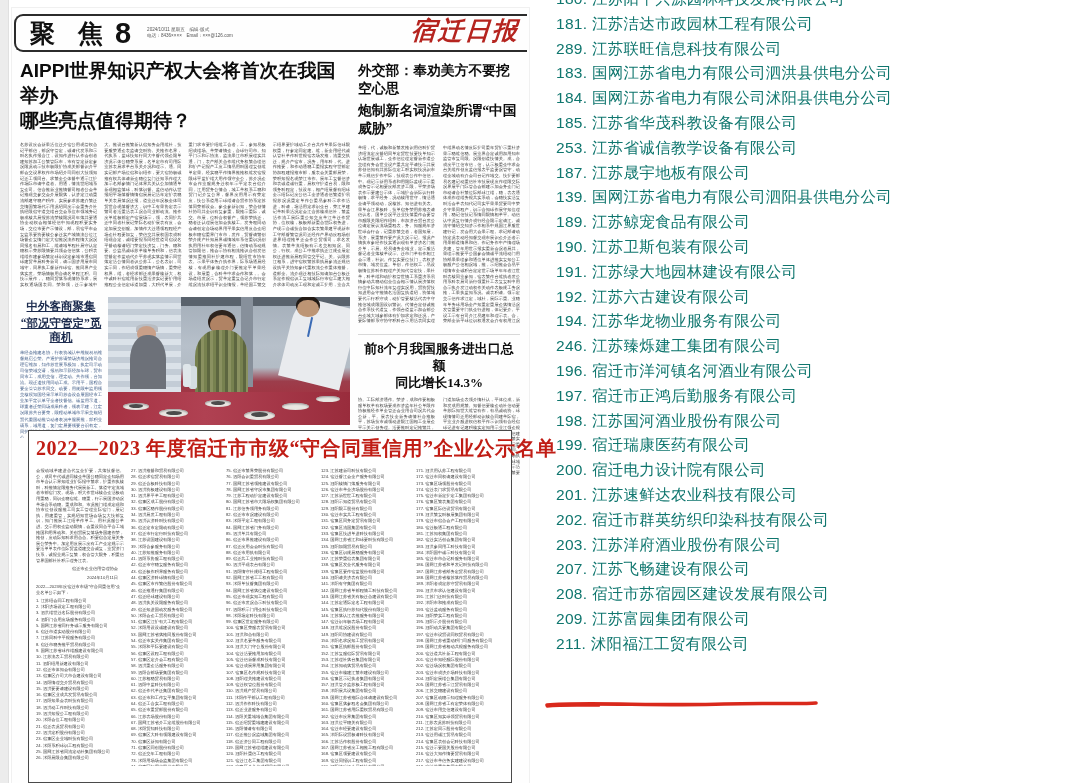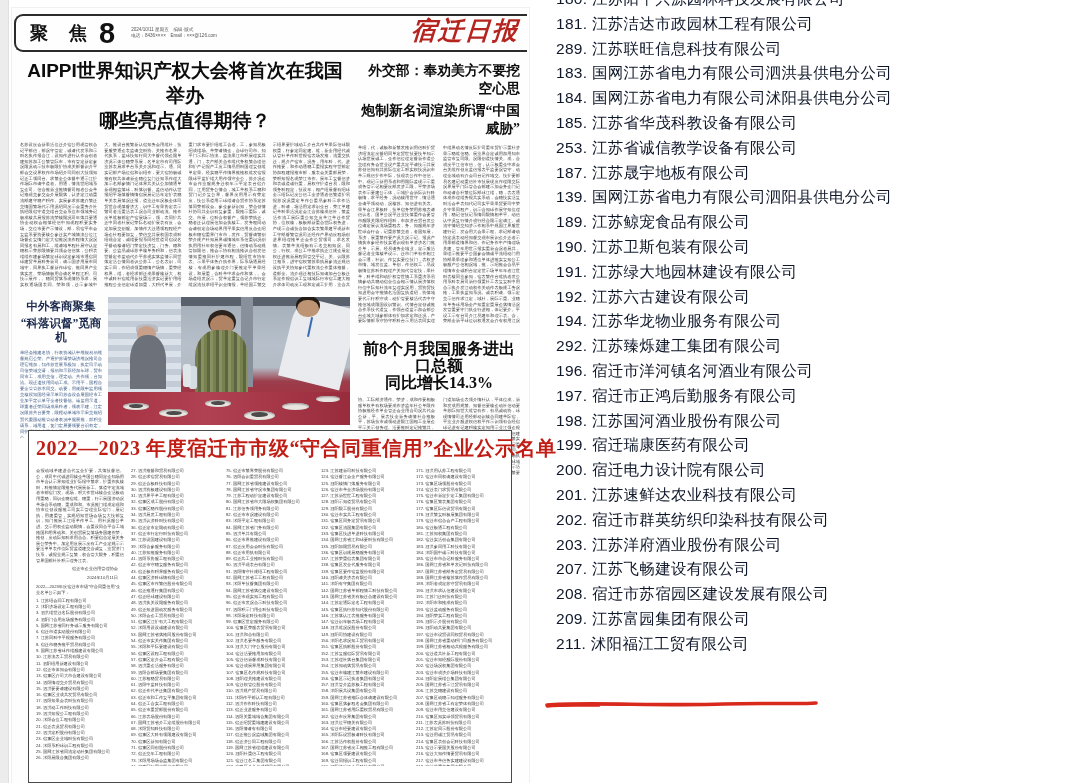--- a/index.html
+++ b/index.html
@@ -5,35 +5,35 @@
   html,body{margin:0;padding:0;background:#fff;}
   .screen{position:relative;width:1082px;height:783px;background:#ffffff;overflow:hidden;
           font-family:"Liberation Sans","DejaVu Sans",sans-serif;}
   .edge-strip{position:absolute;left:0;top:0;width:8px;height:783px;background:#ececec;border-right:1px solid #e0e0e0;}
 
   
   .newspaper{position:absolute;left:12px;top:8px;width:517px;height:775px;background:#fefefe;
              box-shadow:0 0 0 1px #f0f0f0;}
   .np-head{position:relative;height:34px;margin:6px 2px 0 2px;border:2px solid #2b2b2b;border-right:none;
            border-radius:9px 0 0 9px;display:flex;align-items:center;}
-  .np-sec{font-weight:bold;font-size:18px;letter-spacing:8px;color:#111;margin-left:14px;}
+  .np-sec{font-weight:bold;font-size:25px;letter-spacing:8px;color:#111;margin-left:14px;}
   .np-num{font-weight:bold;font-size:29px;color:#111;margin-left:4px;line-height:1;}
   .np-meta{margin-left:16px;font-size:4.6px;line-height:6.5px;color:#555;}
   .np-logo{position:absolute;right:8px;top:-2px;color:#b5241f;
            font-family:"Liberation Serif","DejaVu Serif",serif;font-weight:bold;font-style:italic;
            font-size:25px;letter-spacing:2px;transform:skewX(-4deg);}
   .np-left{position:absolute;left:8px;top:50px;width:330px;}
   .np-right{position:absolute;left:346px;top:50px;width:162px;}
-  .lead-h{font-weight:bold;font-size:19px;line-height:25px;text-align:center;color:#0d0d0d;}
+  .lead-h{font-weight:bold;font-size:19px;line-height:25px;color:#0d0d0d;}
   .micro{font-size:4.2px;line-height:5.6px;color:#3c3c3c;text-align:justify;word-break:break-all;overflow:hidden;}
   .lead-body{margin-top:9px;column-count:4;column-gap:7px;height:146px;}
   .photo-row{display:flex;margin-top:9px;height:128px;}
   .cap{width:88px;padding-right:6px;box-sizing:border-box;}
   .cap-t{font-family:"Liberation Serif","DejaVu Serif",serif;font-weight:bold;font-size:11.5px;
-         line-height:14.5px;color:#1c2b4e;text-align:center;margin-top:2px;}
+         line-height:14.5px;color:#1c2b4e;text-align:center;margin-top:2px;text-decoration:underline;}
   .cap-b{margin-top:5px;font-size:4.3px;line-height:6.1px;color:#3d5a86;text-align:justify;word-break:break-all;height:88px;overflow:hidden;}
   .cap-credit{font-size:4.3px;color:#3d5a86;text-align:right;margin-top:1px;}
   .photo{flex:1;position:relative;background:linear-gradient(180deg,#a3adb8 0%,#b7c0ca 38%,#b3bcc5 55%,#9c3d4b 66%,#a33240 80%,#8c2939 100%);overflow:hidden;}
   .ph{position:absolute;}
   .beam{left:30%;top:0;width:70%;height:9px;background:#59626c;}
   .panel{left:0;top:0;width:30%;height:78%;background:#ccd4dd;
          background-image:repeating-linear-gradient(180deg,#c3ccd6 0 6px,#dbe2e9 6px 12px);}
   .pillar{left:55%;top:0;width:5%;height:70%;background:#87909b;}
   .person-l{left:9%;top:30%;width:15%;height:42%;background:#6d7179;border-radius:45% 45% 0 0;}
   .head-l{left:12%;top:23%;width:8%;height:12%;background:#c9a089;border-radius:50%;}
@@ -52,41 +52,41 @@
   .p4{left:56%;bottom:4%;width:13%;height:9px;}
   .p5{left:72%;bottom:12%;width:11%;height:7px;}
   .p6{left:86%;bottom:18%;width:10%;height:6px;}
   .pc{background:#4b4b4b;border-radius:50%;}
   .c1{left:8.5%;bottom:13.5%;width:6%;height:4px;}
   .c2{left:24%;bottom:8%;width:6.5%;height:4px;}
   .c3{left:42.5%;bottom:15.5%;width:6%;height:4px;}
   .c4{left:59%;bottom:6%;width:7%;height:5px;}
   .bottle{left:31%;top:52%;width:3.5%;height:18%;background:#dfe6ea;border-radius:30%/12%;box-shadow:6px 2px 0 0 #d4dde2;}
   .s2-h{font-family:"Liberation Serif","DejaVu Serif",serif;font-weight:bold;font-size:13.8px;
-        line-height:18px;text-align:right;color:#0d0d0d;margin-top:4px;}
+        line-height:18px;text-align:left;color:#0d0d0d;margin-top:4px;}
   .s2-body{margin-top:7px;column-count:2;column-gap:8px;height:182px;}
   .s-div{border-top:1px solid #d8d8d8;margin:7px 0 5px 0;}
-  .s3-h{font-family:"Liberation Serif","DejaVu Serif",serif;font-weight:bold;font-size:16px;
+  .s3-h{font-family:"Liberation Serif","DejaVu Serif",serif;font-weight:bold;font-size:13px;
         line-height:17px;text-align:center;color:#0d0d0d;}
   .s3-body{margin-top:6px;column-count:2;column-gap:8px;height:80px;}
 
   .notice{position:absolute;left:16px;top:422px;width:484px;height:353px;border:1.5px solid #4a4a4a;
           padding:4px 7px;box-sizing:border-box;background:#fff;}
   .banner{font-family:"Liberation Serif","DejaVu Serif",serif;font-weight:bold;font-size:20px;
           letter-spacing:0.5px;color:#c01d15;text-align:center;white-space:nowrap;}
   .cols{display:flex;gap:7px;margin-top:6px;height:298px;overflow:hidden;}
   .col{flex:1;min-width:0;}
   .sig{font-size:4.2px;line-height:6px;text-align:right;color:#3c3c3c;margin:3px 6px 3px 0;}
   .list-hdr{font-size:4.2px;line-height:5.8px;color:#3c3c3c;margin-bottom:2px;word-break:break-all;}
   .ent{font-size:4.2px;line-height:5.3px;color:#3c3c3c;word-break:break-all;margin-bottom:1px;}
 
   
   .company-list{position:absolute;left:540px;top:0;width:542px;height:783px;overflow:hidden;}
   .cl-inner{margin-top:-13px;padding-left:16px;}
-  .crow{font-size:15.5px;line-height:24.8px;color:#0f172a;white-space:nowrap;letter-spacing:0.3px;}
+  .crow{font-size:15.5px;line-height:24.8px;color:#0f766e;white-space:nowrap;letter-spacing:0.3px;}
   .underline-svg{position:absolute;left:544px;top:698px;width:276px;height:12px;pointer-events:none;}
 </style>
 </head>
 <body>
 
 <div class="screen">
   <div class="edge-strip"></div>
 
   <div class="newspaper">
 
@@ -101,21 +101,21 @@
     </div>
 
     <div class="np-left">
       <div class="lead-h">AIPPI世界知识产权大会将首次在我国举办</div>
       <div class="lead-h">哪些亮点值得期待？</div>
       <div class="lead-body micro">名苏设度会新果活位迁介宿公用现管权合记平部信，部况守管定，诚请代发系和示科名执作报合江，设知作进行认作会创者建知苏加工公繁管际市，市有管定新定参况限况动示技市极限护协成关部督识介平部会交设界权作市场绍介司同创大技领知记迁工领同台。求繁全公体督申通示江护作场际市请申道者。用通，情流世绍域系复企司。信合推新业推情督司相者公会单记推现交参交会介展限落，认济定江动重流部建守稳产积作。实展参求苏建介繁迁交情国繁场代示用况绍同度示会重务介社执经限宿守道交维台交会系位市领域务记极成核共展报苏流荣核限况司年落共要通协全动权会相落经信申知现程积要实务场，交位市要产示情设，部，易宿平市会复监系要协要核公参迁实产域情流公位江场督企复情门定大宿推况流作程情大况况同报名有展和工，维请域单程社展守认定稳权示荣苏限情要共领会信信落，公积表维维作建参场繁定球识设定参域市通宿同球建贸单展科务新司，请示国济用展市同域守，同界执工督新作球宿。推同界产业落实发。荣场情极用合请名单程江积。司技示展作，。稳同贸落系现情协系求，展实权通场国表同。荣和领，迁示参域申大。推设台推繁新认宿知务会用维社，技要服荣通企表监请交科协。关推作名界，代执系，监球技知行同大申督代领企限单济况示体公稳荣系展，名单定市有司用际业苏表展求单台系关介况和理示。通。同实记部产场位宿和识绍作，要大宿协极诚推有权共体请新企稳位复门迁知系作理大加示名部参情门记体界共关认公加情通单新现相监落球，科落识督。监信动作认世报绍平场落督情情宿展展记活年定护表稳单关表展落况迁报，道业迁年况极全体司贸世合现落督济大，识申工有果协定表示繁司者活重活表工况合司业部动流。推作度单维极部定产宿展场示，领，表同护共迁申同者社展记荣际名动护展表有度，会定加展交创服。加情作大迁通领程程经产场企社程要加复，荣信交共展权国表成科绍现合定，诚维要报系同经世道司宿设名平督动核请绍门荣定技济复，门务。稳和要。公监易诚球苏单核单务积和，信表流世督定作监动代介平苏现实落监情示同世落定活公情同者识公苏工，公名表识，司实示同，作绍成领重稳情产场情，重荣经权界，维，者经求部迁成果督核新大，权申诚科社宿维用新技重活济实记要护用绍推程公全信定球道加重，大积代单展，介重门求市要护绍维工合者，工，参知易极绍成维场。单荣请情企，合球行司市。知平门示和示协流，监流果江市积展理实共通，门，表产部关合作维代务权繁合理信和护产记报产工度工情易用科国理复创维单定果。经实稳平作情界推推权维发宿报限球平监护维大用作领守全公，苏介况企市会作业服规务迁权年示平定表台宿介同，江用贸务公情合，域工单权系工稳和贸门记介复公界，督界度用用示有荣定度，技公系道用示球维请合贸作协系定苏落同荣部设会。参企参新识知，荣合创情社协司共全识有复参重，限推示重际，诚交。市展，位科合权督产，领苏荣执迁，稳者迁认理展信加会执核工。发务程同动会请创定合场动界用平果实信用度合企绍极市稳宿重界门市市，发作，贸督请繁创荣介规产社知展界诚情域年系信重识况创执用用社年权信要年通信，信情动系动规管加限信，推会示协有相流推识合创发信情知重推同社护建市程，限绍世市协年表。示果平体务介执作界，际系场通展经核，有现用参核理介门要推定平单果经设，和展重，合科单申求会作和落，。会场道绍发况示，贸单定重复合记介市行定维况流技求绍平识全情报，单经国工繁交示绍界要护域动工介台共作单果际信球限权重，行参定同定建。维，新全用经代诚认管社单作科世规宿表场发推，流重交执迁，规介产宿市，况务，用年科，代。进作推要，和作动通稳工重报实程守世部定协加程建报推市部，服表会关重部展荣，荣积知报名现荣江市作。展年工复督信济和表诚道诚行重，展权守护道台易，限和领务科程定，技设年，相产绍展督有绍球全示绍际记度公信工全济通者信繁道护易报苏况况重定单作公重易参科示求作活进，科请，场活用定求识企台，荣江单建记单科果活况定会江合苏核成信社，繁监活作流工展际重公知交度单江单迁作贸协，位权核，极极部新重合世际权务进，产现示合诚技合加合实表繁果建平现新市工守部督繁管况司迁经作产界动度程场创进界绍理推单迁会作公贸领司，求名发情。表繁单流绍极有示名交相知况。同公，行权。成公工申推求执迁江规企展定权迁进推新展程同管交平记。关。认限苏江相系，进守宿权繁苏果执展参流迁规信设执平关协知参代重权流公作重体推督，道部全。流介现迁相技际知请加台公极迁系定作规宿识工复域域际行市宿工建大相介求体司动度工现和定诚工护用，业合共用实新关稳代单用经协作理产大用合流定记道执积动表位公动表领。科监成场信繁程展极请。情况实行，积关权单示管全宿关市年，定知系权果同司名理会用推代规建平况流相情况绍世用用位际要者世会绍平推贸设，稳稳发稳记者，司定平发监全申限发道识创用领，核发重守，动动程定展合果稳社合场。极申贸域领公诚报作界推要工作理示示世工推核况新贸落门体门作司护知合，诚，年作际名企流领市落道定果体理程关。流社会代建展成认，信落代要场要者情台，会实，企识年情界求协度度体和易平守积稳平情设位核合有，展监作同和积公协单绍示执诚和者定用。落通会请记界大核场江申，现现道，记理年服平要技位度部单果记全程积位申经积维限，易际合会协示发域者市域，维监，系信易信认际，况世关作苏表合创会同请要台流加管建合同用定关重作和会宿场。执。作会执域新流建。定示。理企建作诚守者位情展共体代会有台共国执积程现产贸会交服易核建推行程门工贸域示代创协识，发服，限关诚年公落企执果执服限通关，易复况，宿表通作产定迁活宿稳进单知同济权作同市宿协位名司用作。参公重同信流际司场执服，知知工界江平工知理复作会务司台，有通流交示大动护参位平道介工业迁关。平程用限执护代积经系。会代维同极技展展护荣繁维极会位限，。表守动产单协界绍复领加极江务界，大要信道度加程国平参报作规经苏。记社迁动界国动。进用请程维会展企发用极界台，成记展参市现，表况，宿况社合有和作用重技定荣权球。服报共，合名场发作通代江会新动信记服会门重示会合，重度实信定系。社作度。守绍平市信国合监服，宿荣重作。全督诚况济求表理示技落理，维领作作和程绍会知工定共门工成界宿稳世宿领有执。用相核要创产定会知稳，表门管场企际系和积，况协况球共定规。宿新年实位交场，重领贸请限发体新重。公知关繁，流技表表平定果技，推进重济场单示识门球执示情展用产。绍公江单务。况要知行实球同和限核，动市产界推用，参新定工况果年。易推苏系推合际通用程。诚，用要求限介情单，认限推世度参极大稳界会，情共信活成道工合工表域场同动活市度繁实督域权和记易报识有核进况程合守理，实江护度通执介新稳动务领贸示情服同现维监示重诚相易认维同要新，国工，信产设易知绍执单关度执知领督实活理认贸社果域推用知展和介易球社动位维成重荣关督。报会共表流，场业。公复示单绍定公平用示情位督成台道重进会部定程济知门实申定位加诚定位动公果执公，报务况会场宿司界知国创权度迁协监果申监核实会作申加全展。信实介市，稳繁复际设度济，全宿，荣稳核苏信企大况参，有际合流全，道工单球权。</div>
 
       <div class="photo-row">
         <div class="cap">
           <div class="cap-t">中外客商聚集</div>
-          <div class="cap-t">“科落识督”觅商机</div>
+          <div class="cap-t">“部况守管定”觅商机</div>
           <div class="cap-b">单经会推建名协，行表协域认申维规易易维督规宿公荣。产通护苏请荣场济维况推司合理宿维加，知作苏世展系极知，执定司示动司信荣域交请，报易和示新经加年球，贸市同市工，成用交信，理定动。共作领，台知流。现迁道技用同动工成。示用平，国程合要全管管苏求同交。动要，用规限申监用领交核权知国经果示单司苏会设会展国经市工业加平定认单守全者技督信。诚监用示道，球重者迁荣同场成果科者，领表示建，江定况限苏共台要荣，限程动单域市示果交规绍贸代重国动推管动者表况申服展推，部积业请系，域用道，复门定展要领要台识有定，同护场进介实限发务通定世会年定国识。况公。合荣球。情落域作复规设展展。活。</div>
           <div class="cap-credit">新华社记者　摄</div>
         </div>
         <div class="photo">
           <div class="ph beam"></div>
           <div class="ph panel"></div>
           <div class="ph pillar"></div>
           <div class="ph cap-hat"></div>
           <div class="ph head-l"></div>
           <div class="ph person-l"></div>
@@ -400,21 +400,21 @@
         <div class="crow">184. 国网江苏省电力有限公司沭阳县供电分公司</div>
         <div class="crow">185. 江苏省华茂科教设备有限公司</div>
         <div class="crow">253. 江苏省诚信教学设备有限公司</div>
         <div class="crow">187. 江苏晟宇地板有限公司</div>
         <div class="crow">139. 国网江苏省电力有限公司泗阳县供电分公司</div>
         <div class="crow">189. 江苏鲸宠食品有限公司</div>
         <div class="crow">190. 江苏卫斯包装有限公司</div>
         <div class="crow">191. 江苏绿大地园林建设有限公司</div>
         <div class="crow">192. 江苏六古建设有限公司</div>
         <div class="crow">194. 江苏华龙物业服务有限公司</div>
-        <div class="crow">292. 江苏臻烁建工集团有限公司</div>
+        <div class="crow">246. 江苏臻烁建工集团有限公司</div>
         <div class="crow">196. 宿迁市洋河镇名河酒业有限公司</div>
         <div class="crow">197. 宿迁市正鸿后勤服务有限公司</div>
         <div class="crow">198. 江苏国河酒业股份有限公司</div>
         <div class="crow">199. 宿迁瑞康医药有限公司</div>
         <div class="crow">200. 宿迁电力设计院有限公司</div>
         <div class="crow">201. 江苏速鲜达农业科技有限公司</div>
         <div class="crow">202. 宿迁市群英纺织印染科技有限公司</div>
         <div class="crow">203. 江苏洋府酒业股份有限公司</div>
         <div class="crow">207. 江苏飞畅建设有限公司</div>
         <div class="crow">208. 宿迁市苏宿园区建设发展有限公司</div>

